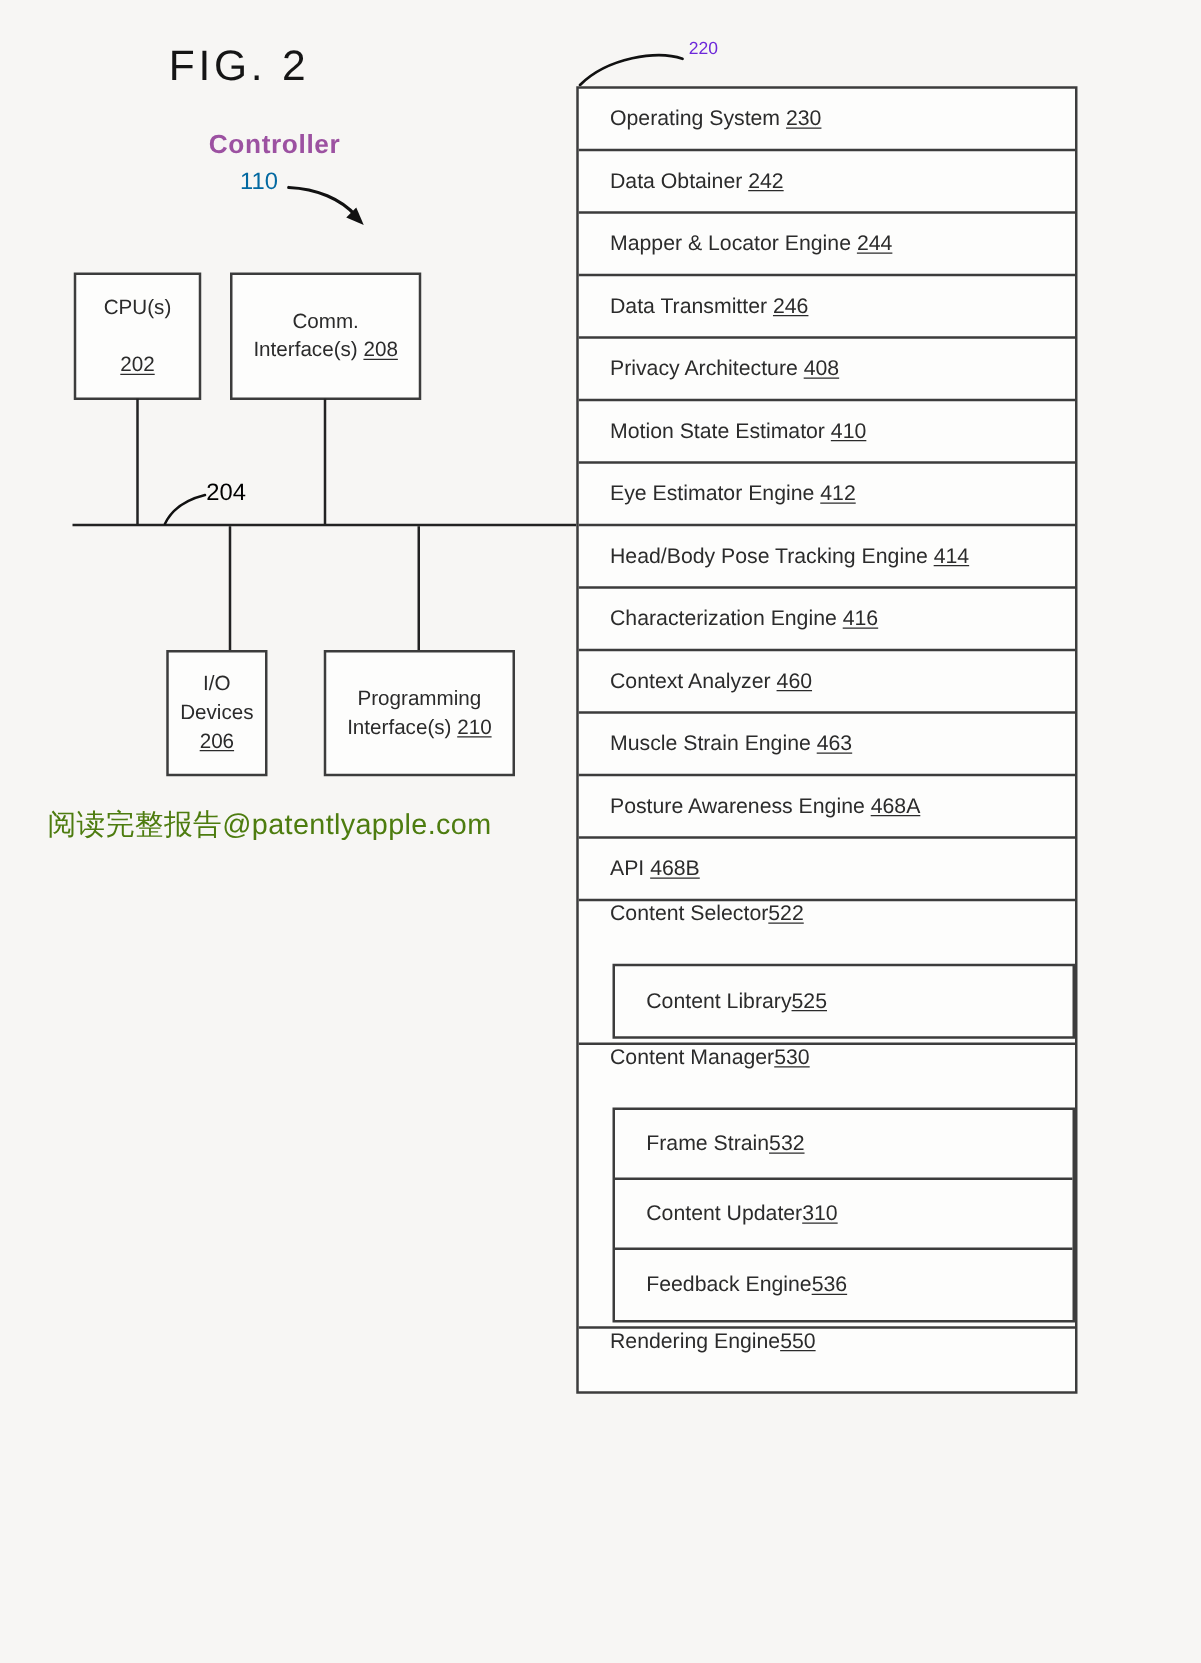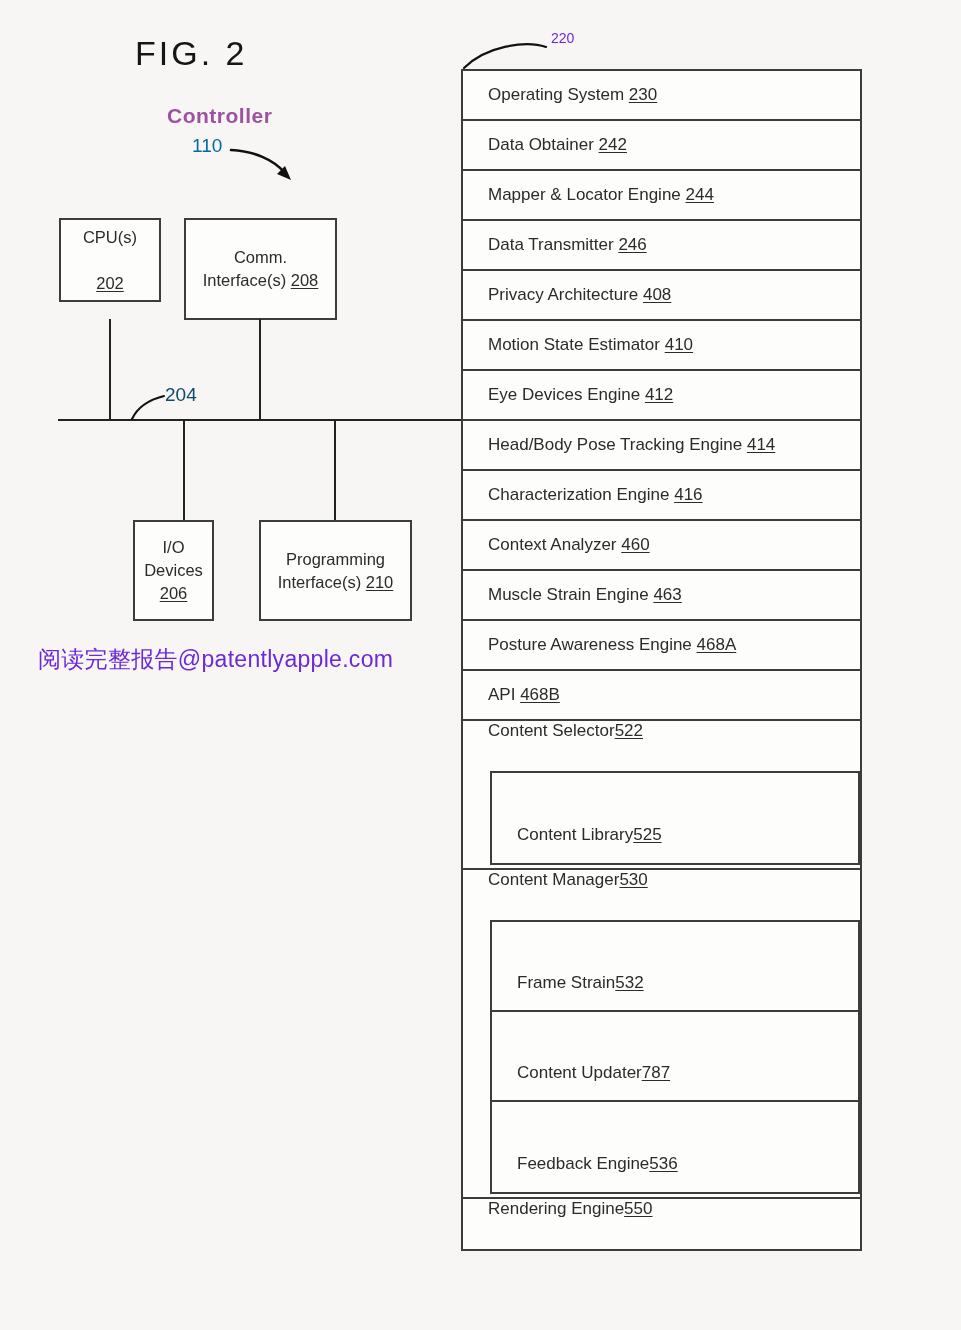--- a/index.html
+++ b/index.html
@@ -23,51 +23,51 @@
   .fig-title{
     position:absolute;left:135px;top:34px;
     font-size:34px;font-weight:400;letter-spacing:3px;
     color:#151515;
   }
   .controller-label{
     position:absolute;left:167px;top:104px;
     font-size:21px;font-weight:bold;letter-spacing:0.5px;
   }
   .ref-110{position:absolute;left:192px;top:135px;font-size:19px;color:#0369a1;}
-  .ref-204{position:absolute;left:165px;top:384px;font-size:19px;color:#0c4a6e;}
+  .ref-204{position:absolute;left:165px;top:384px;font-size:19px;color:#000000;}
   .ref-220{position:absolute;left:551px;top:30px;font-size:14px;color:#6d28d9;}
   .leader{position:absolute;}
   
   .hw-box{
     position:absolute;
     background:var(--boxfill);
     border:2px solid var(--line);
     box-sizing:border-box;
     display:flex;flex-direction:column;align-items:center;justify-content:center;
     font-size:16.5px;line-height:1.38;text-align:center;
   }
-  .cpu-box{left:59px;top:218px;width:102px;height:84px;gap:23px;}
+  .cpu-box{left:59px;top:218px;width:102px;height:102px;gap:23px;}
   .comm-box{left:184px;top:218px;width:153px;height:102px;}
   .io-box{left:133px;top:520px;width:81px;height:101px;}
   .prog-box{left:259px;top:520px;width:153px;height:101px;}
   .ref{
     text-decoration:underline;
     text-underline-offset:2px;
   }
   
   .conn{position:absolute;background:#222;}
   .v-cpu{left:109px;top:319px;width:2px;height:101px;}
   .v-comm{left:259px;top:319px;width:2px;height:101px;}
   .bus-line{left:58px;top:419px;width:404px;height:2px;}
   .v-io{left:183px;top:421px;width:2px;height:99px;}
   .v-prog{left:334px;top:421px;width:2px;height:99px;}
   
   .watermark{
     position:absolute;left:38px;top:644px;
-    font-size:23px;color:#6d28d9;letter-spacing:0.3px;
+    font-size:23px;color:#4d7c0f;letter-spacing:0.3px;
   }
   
   .stack{
     position:absolute;left:461px;top:69px;width:401px;
     background:var(--boxfill);
     border:2px solid var(--line);
     box-sizing:border-box;
     font-size:17px;
   }
   .row{
@@ -82,21 +82,20 @@
   .nest{
     margin:0 0 3px 27px;
     border:2px solid var(--line);
     box-sizing:border-box;
     background:var(--boxfill);
   }
   .nest-row{
     height:56px;display:flex;align-items:center;
     border-bottom:2px solid var(--line);
     box-sizing:border-box;
-    margin-top:34px;
   }
   .nest-row:last-child{border-bottom:none;}
 </style>
 </head>
 <body>
 
 <div class="page">
 
   <div class="fig-title">FIG. 2</div>
 
@@ -166,21 +165,21 @@
       <div class="row">
         <div class="row-label"><span>Data Transmitter </span><span class="ref">246</span></div>
       </div>
       <div class="row">
         <div class="row-label"><span>Privacy Architecture </span><span class="ref">408</span></div>
       </div>
       <div class="row">
         <div class="row-label"><span>Motion State Estimator </span><span class="ref">410</span></div>
       </div>
       <div class="row">
-        <div class="row-label"><span>Eye Devices Engine </span><span class="ref">412</span></div>
+        <div class="row-label"><span>Eye Estimator Engine </span><span class="ref">412</span></div>
       </div>
       <div class="row">
         <div class="row-label"><span>Head/Body Pose Tracking Engine </span><span class="ref">414</span></div>
       </div>
       <div class="row">
         <div class="row-label"><span>Characterization Engine </span><span class="ref">416</span></div>
       </div>
       <div class="row">
         <div class="row-label"><span>Context Analyzer </span><span class="ref">460</span></div>
       </div>
@@ -210,21 +209,21 @@
           <span>Content Manager </span>
           <span class="ref">530</span>
         </div>
         <div class="nest">
           <div class="nest-row">
             <span>Frame Strain </span>
             <span class="ref">532</span>
           </div>
           <div class="nest-row">
             <span>Content Updater </span>
-            <span class="ref">787</span>
+            <span class="ref">310</span>
           </div>
           <div class="nest-row">
             <span>Feedback Engine </span>
             <span class="ref">536</span>
           </div>
         </div>
       </div>
       <div class="sec">
         <div class="sec-head">
           <span>Rendering Engine </span>

